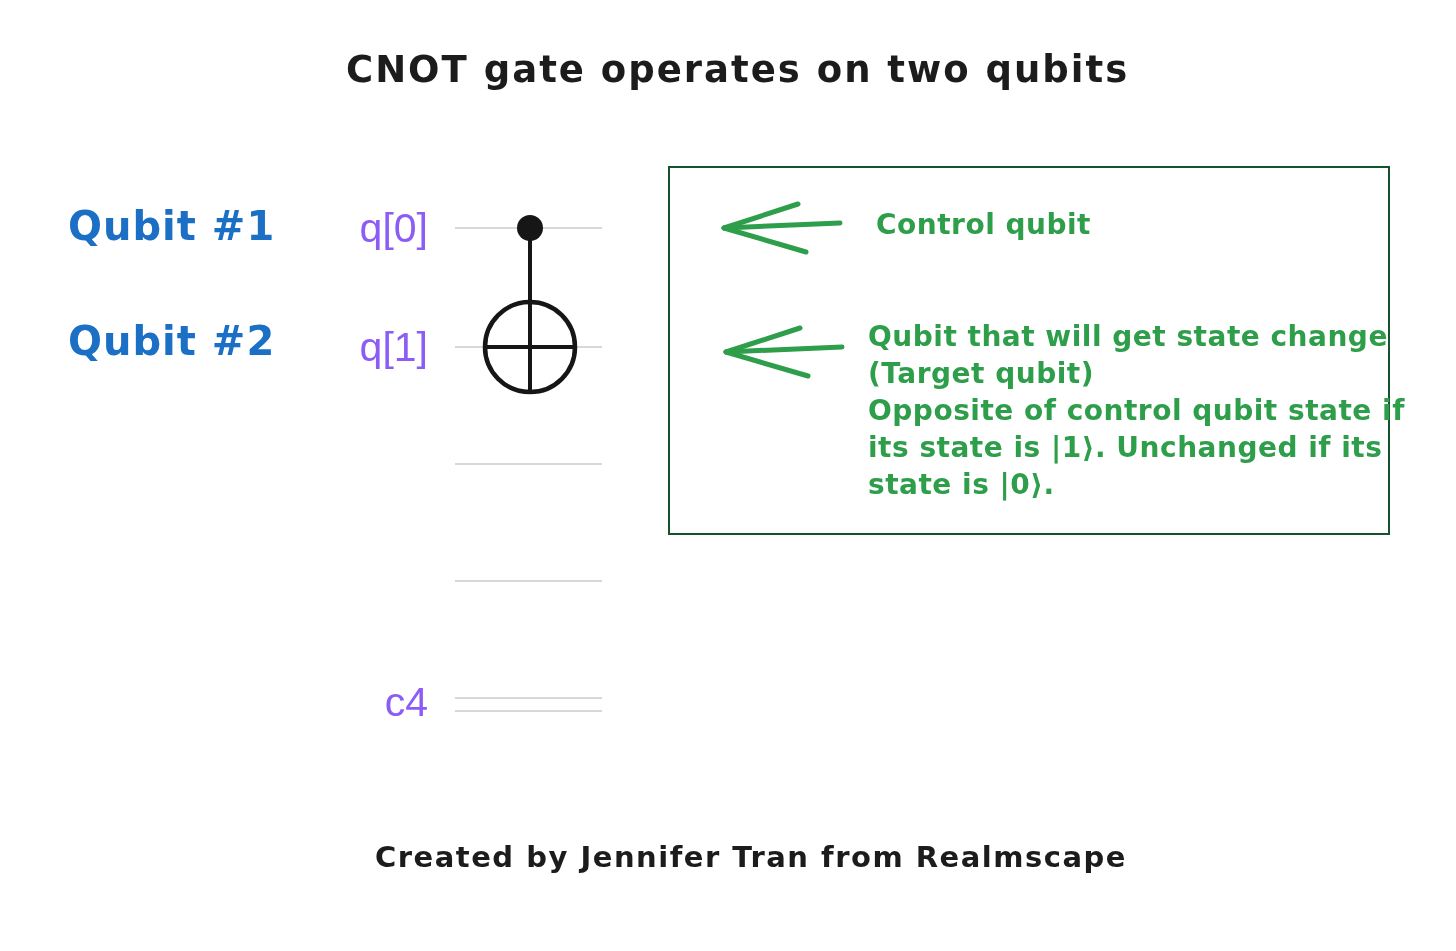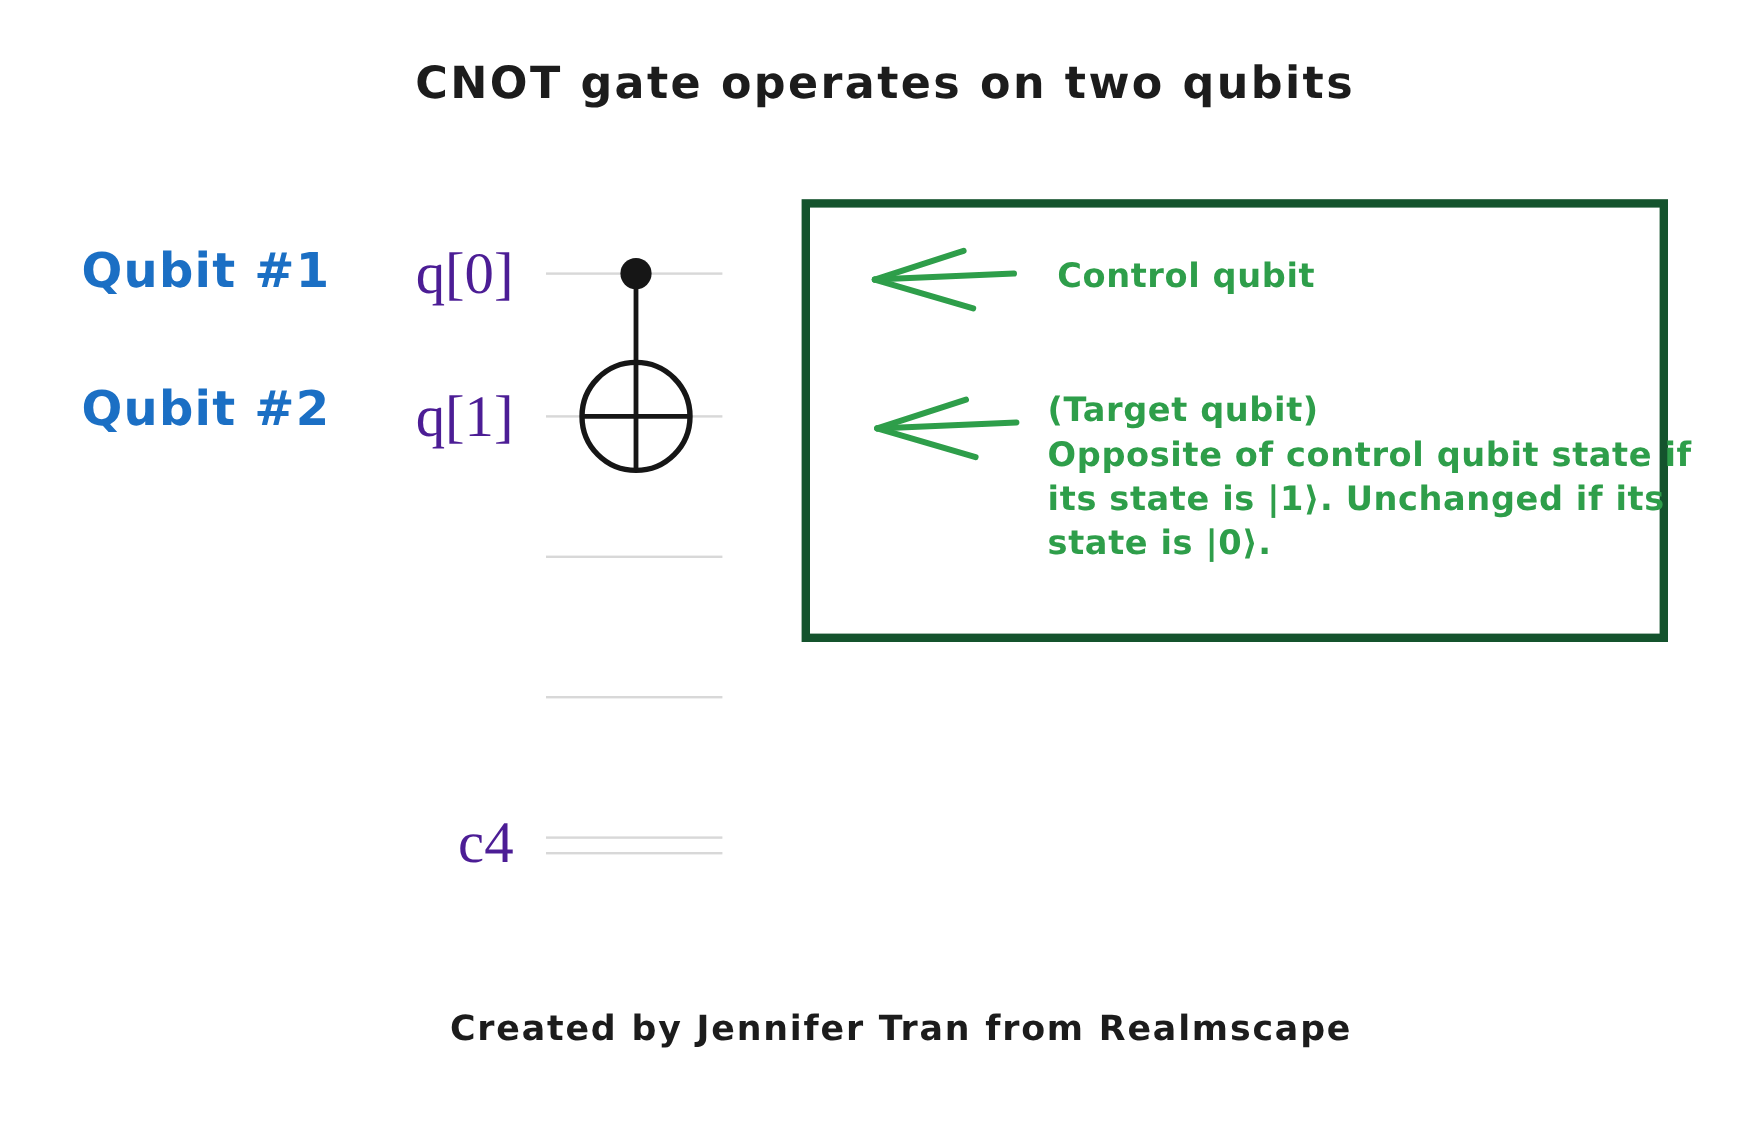--- a/index.html
+++ b/index.html
@@ -11,34 +11,34 @@
   .abs{position:absolute;}
 
   .title{left:346px;top:48px;font-size:37px;font-weight:600;letter-spacing:2px;color:#1c1c1c;white-space:nowrap;}
 
   .callout{left:68px;font-size:40px;font-weight:700;color:#1b6fc4;white-space:nowrap;}
   .callout.q1{top:203px;}
   .callout.q2{top:318px;}
 
   .wire-label{
     left:300px;width:128px;text-align:right;
-    font-family:Liberation Serif, serif;
-    font-size:49px;color:#4c1d95;line-height:46px;white-space:nowrap;
+    font-family:Liberation Sans, sans-serif;
+    font-size:41px;color:#8b5cf6;line-height:46px;white-space:nowrap;
   }
   .wl0{top:205px;} .wl1{top:324px;} .wl2{top:441px;} .wl3{top:558px;} .wl4{top:679px;}
 
   .wire{left:455px;width:147px;height:2px;background:#d8d8d8;}
   .w0{top:227px;} .w1{top:346px;} .w2{top:463px;} .w3{top:580px;}
   .w4a{top:697px;} .w4b{top:710px;}
 
   .cnot-svg{left:460px;top:200px;}
 
   .note-box{
     left:668px;top:166px;width:722px;height:369px;
-    border:7px solid #14532d;background:#ffffff;box-sizing:border-box;
+    border:2px solid #14532d;background:#ffffff;box-sizing:border-box;
   }
   .arrow-svg{position:absolute;}
   .arrow1{left:48px;top:28px;}
   .arrow2{left:50px;top:152px;}
   .green-text{position:absolute;color:#2e9e4a;font-weight:600;letter-spacing:0.5px;}
   .note-control{left:206px;top:40px;font-size:28px;white-space:nowrap;}
   .note-target{left:198px;top:150px;font-size:28px;line-height:37px;}
   .note-target span{display:block;white-space:nowrap;}
 
   .credit{left:375px;top:840px;font-size:29px;font-weight:600;letter-spacing:1.5px;color:#1c1c1c;white-space:nowrap;}
@@ -79,20 +79,21 @@
       <line x1="6" y1="32" x2="88" y2="56" stroke="#2e9e4a" stroke-width="5" stroke-linecap="round"></line>
     </svg>
     <div class="green-text note-control hand">Control qubit</div>
 
     <svg class="arrow-svg arrow2" width="130" height="64" viewBox="0 0 130 64">
       <line x1="6" y1="32" x2="122" y2="27" stroke="#2e9e4a" stroke-width="5" stroke-linecap="round"></line>
       <line x1="6" y1="32" x2="80" y2="8" stroke="#2e9e4a" stroke-width="5" stroke-linecap="round"></line>
       <line x1="6" y1="32" x2="88" y2="56" stroke="#2e9e4a" stroke-width="5" stroke-linecap="round"></line>
     </svg>
     <div class="green-text note-target hand">
+      <span>Qubit that will get state change</span>
       <span>(Target qubit)</span>
       <span>Opposite of control qubit state if</span>
       <span>its state is |1⟩. Unchanged if its</span>
       <span>state is |0⟩.</span>
     </div>
   </div>
 
   <div class="abs credit hand">Created by Jennifer Tran from Realmscape</div>
 
 </div>

